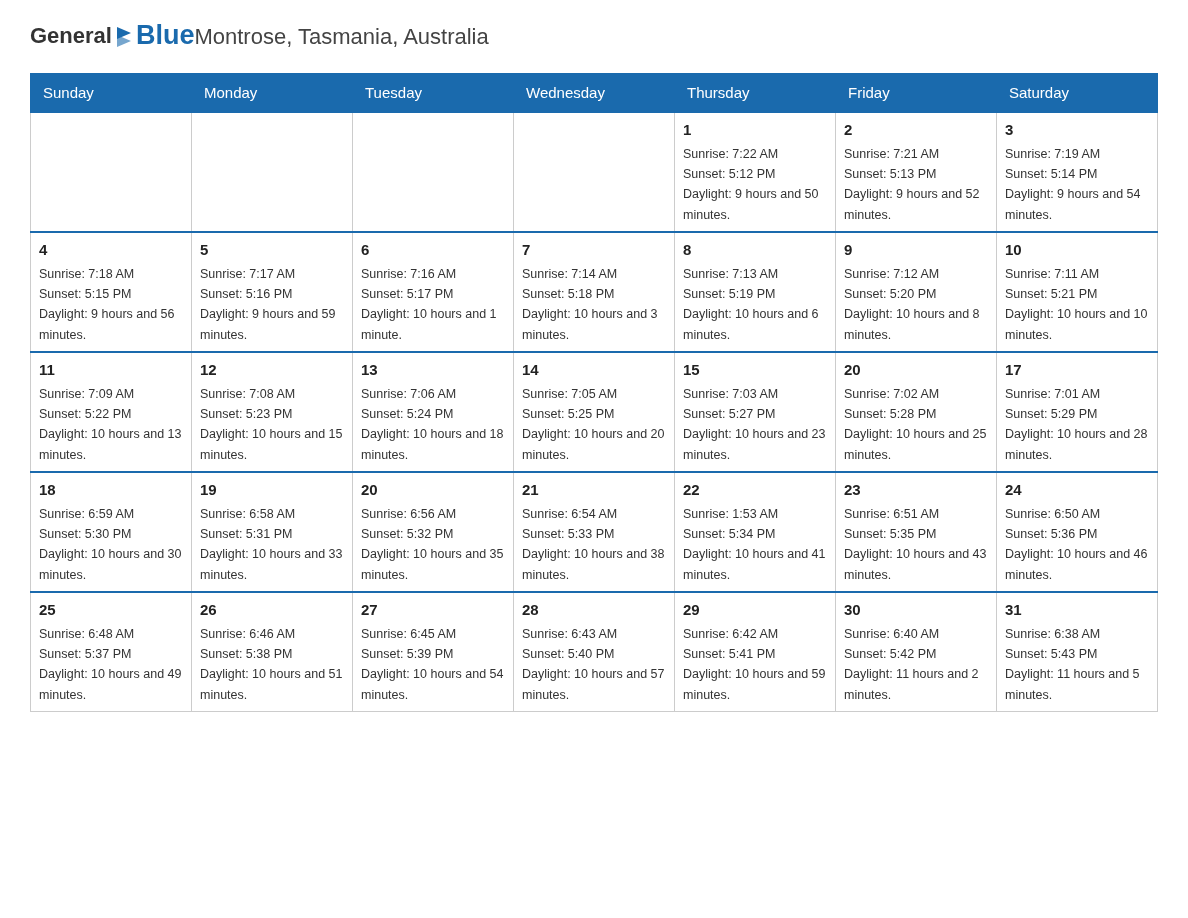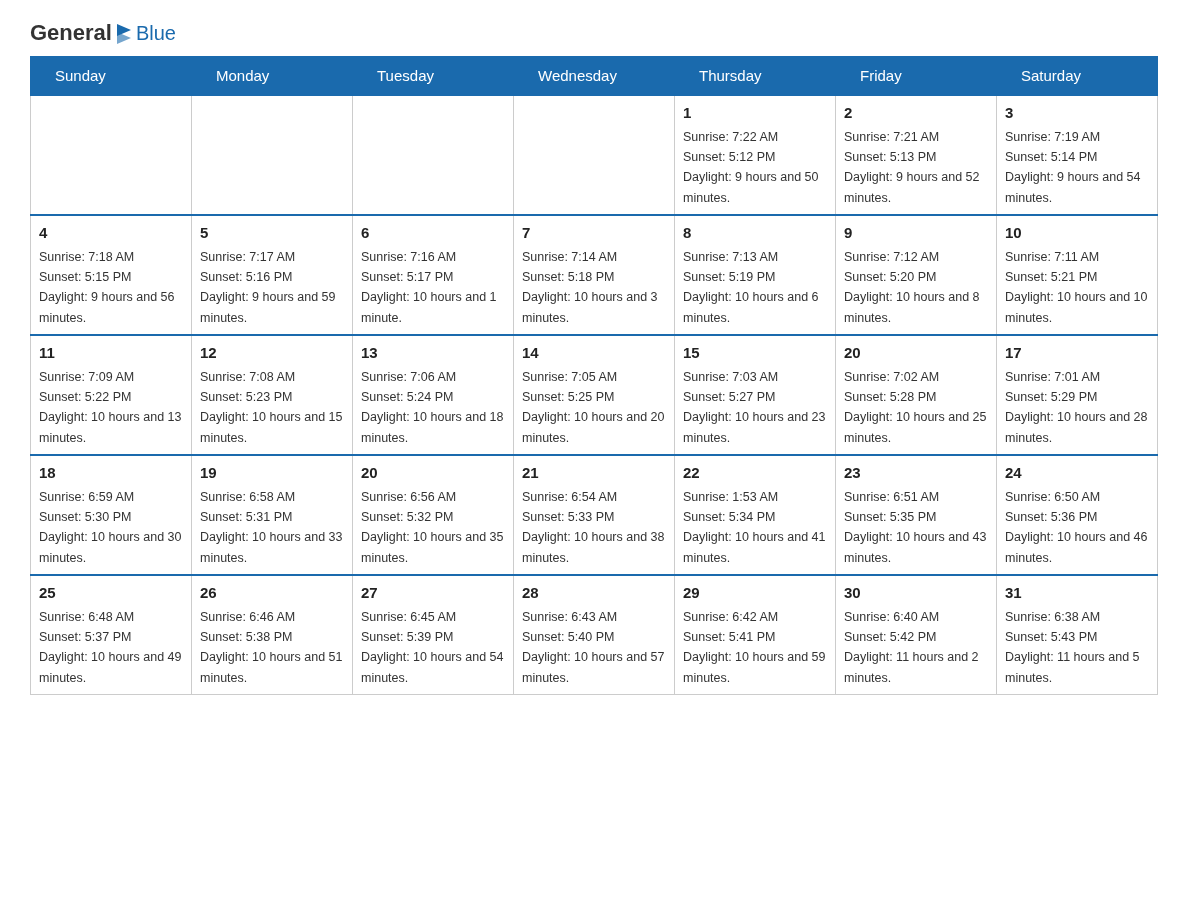--- a/index.html
+++ b/index.html
@@ -5,35 +5,35 @@
     * { box-sizing: border-box; margin: 0; padding: 0; }
     body {
       font-family: Arial, Helvetica, sans-serif;
       background: #fff;
       padding: 20px 30px;
       color: #333;
     }
     .header {
       display: flex;
       align-items: flex-start;
-      margin-bottom: 10px;
+      margin-bottom: 22px;
     }
     .logo {
       display: flex;
       align-items: center;
       gap: 4px;
     }
     .logo-text-general {
       font-size: 22px;
       font-weight: bold;
       color: #333;
     }
     .logo-text-blue {
-      font-size: 20px;
-      font-weight: normal;
+      font-size: 27px;
+      font-weight: bold;
       color: #1a6aad;
     }
     .logo-icon {
       width: 22px;
       height: 22px;
       margin-top: -4px;
     }
     .title-block {
       text-align: right;
     }
@@ -49,21 +49,21 @@
       margin-top: 4px;
     }
     .calendar-table {
       width: 100%;
       border-collapse: collapse;
       margin-top: 8px;
     }
     .calendar-table th {
       background-color: #1a6aad;
       color: #fff;
-      padding: 10px 24px;
+      padding: 10px 12px;
       font-size: 15px;
       font-weight: normal;
       text-align: left;
       border: 1px solid #1a6aad;
     }
     .calendar-table td {
       border: 1px solid #ccc;
       vertical-align: top;
       padding: 6px 8px;
       width: 14.28%;
@@ -102,20 +102,21 @@
     <div style="display:flex; align-items:center; gap:0;">
       <span class="logo-text-general">General</span>
       <svg class="logo-icon" viewBox="0 0 22 22" style="margin: 0 1px;">
         <polygon points="4,2 18,8 4,14" fill="#1a6aad"></polygon>
         <polygon points="4,10 18,16 4,22" fill="#1a6aad" opacity="0.6"></polygon>
       </svg>
       <span class="logo-text-blue">Blue</span>
     </div>
   </div>
   <div class="title-block">
+    <div class="location-title">Montrose, Tasmania, Australia</div>
   </div>
 </div>
 
 <table class="calendar-table">
   <thead>
     <tr>
 
     <th>Sunday</th>
         <th>Monday</th>
         <th>Tuesday</th>

